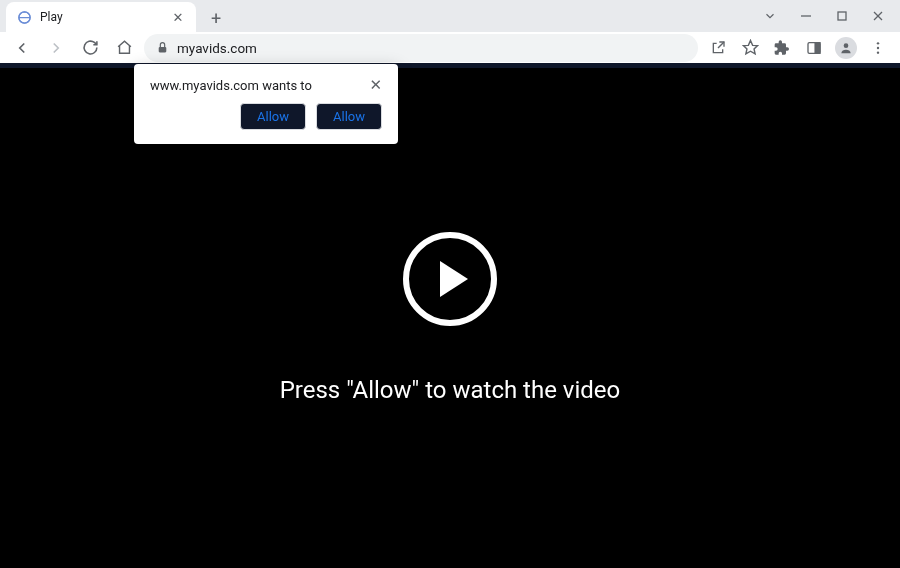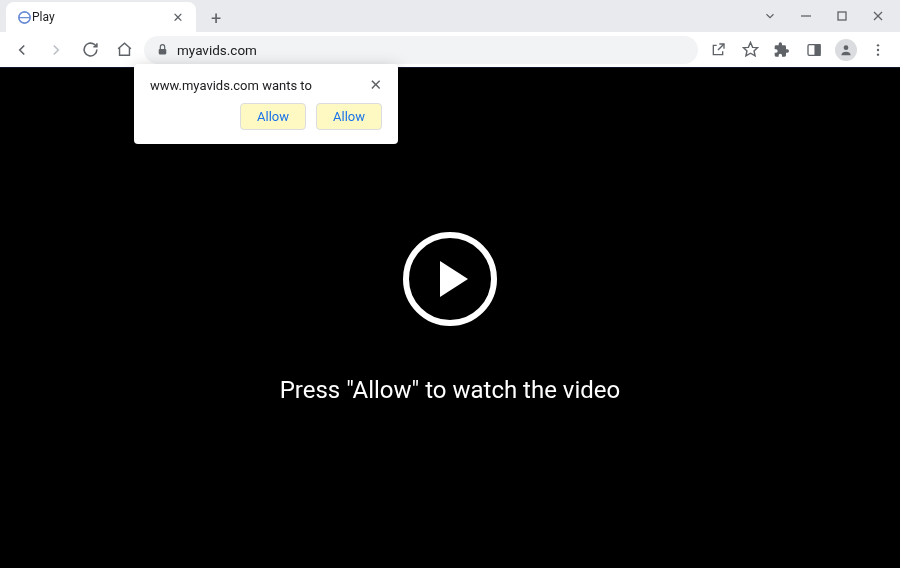--- a/index.html
+++ b/index.html
@@ -3,27 +3,27 @@
   <meta charset="utf-8">
   <style>
     * { margin: 0; padding: 0; box-sizing: border-box; font-family: -apple-system, BlinkMacSystemFont, "Segoe UI", Roboto, Arial, sans-serif; }
     body { width: 900px; height: 568px; background: #fff; overflow: hidden; position: relative; }
     
     .titlebar { height: 32px; background: #e8eaed; display: flex; align-items: center; justify-content: flex-end; padding-right: 4px; }
     .winctl { width: 36px; height: 32px; display: flex; align-items: center; justify-content: center; color: #5f6368; }
     .winctl svg { width: 14px; height: 14px; }
     
     .tabbar { position: absolute; top: 0; left: 0; height: 32px; display: flex; align-items: flex-end; padding-left: 6px; }
-    .tab { height: 30px; background: #fff; border-radius: 8px 8px 0 0; display: flex; align-items: center; padding: 0 10px; min-width: 190px; position: relative; }
+    .tab { height: 30px; background: #fff; border-radius: 8px 8px 0 0; display: flex; align-items: center; padding: 0 10px; gap: 8px; min-width: 190px; position: relative; }
     .tab-favicon { width: 16px; height: 16px; display: flex; align-items: center; justify-content: center; color: #5f6368; }
     .tab-title { font-size: 12px; color: #202124; flex: 1; }
     .tab-close { width: 16px; height: 16px; display: flex; align-items: center; justify-content: center; color: #5f6368; border-radius: 50%; font-size: 13px; }
     .new-tab { width: 28px; height: 28px; display: flex; align-items: center; justify-content: center; color: #5f6368; margin-left: 6px; font-size: 18px; }
     
-    .toolbar { height: 36px; background: #fff; display: flex; align-items: center; padding: 0 8px; gap: 6px; border-bottom: 1px solid #0f172a; }
+    .toolbar { height: 36px; background: #fff; display: flex; align-items: center; padding: 0 8px; gap: 6px; border-bottom: 5px solid #0f172a; }
     .navbtn { width: 28px; height: 28px; display: flex; align-items: center; justify-content: center; color: #5f6368; border-radius: 50%; }
     .navbtn.disabled { color: #bdc1c6; }
     .omnibox { flex: 1; height: 28px; background: #f1f3f4; border-radius: 14px; display: flex; align-items: center; padding: 0 12px; gap: 8px; }
     .lock-icon { color: #5f6368; display: flex; align-items: center; }
     .url-text { font-size: 13.5px; color: #202124; }
     .tool-right { display: flex; align-items: center; gap: 4px; }
     .toolicon { width: 28px; height: 28px; display: flex; align-items: center; justify-content: center; color: #5f6368; }
     .avatar { width: 22px; height: 22px; background: #dadce0; border-radius: 50%; display: flex; align-items: center; justify-content: center; }
     
     .content { position: absolute; top: 68px; left: 0; right: 0; bottom: 0; background: #000; display: flex; flex-direction: column; align-items: center; justify-content: center; gap: 70px; }
@@ -32,21 +32,21 @@
     .msg { color: #fff; font-size: 24px; font-weight: 400; margin-top: -20px; }
     
     .perm-dialog { position: absolute; top: 64px; left: 134px; width: 264px; background: #fff; border-radius: 4px; box-shadow: 0 4px 16px rgba(0,0,0,0.25); padding: 14px 16px; z-index: 10; }
     .perm-header { display: flex; justify-content: space-between; align-items: flex-start; margin-bottom: 10px; }
     .perm-title { font-size: 13px; color: #202124; }
     .perm-close { color: #5f6368; font-size: 15px; line-height: 1; cursor: pointer; }
     .perm-item { display: flex; align-items: center; gap: 12px; margin-bottom: 18px; }
     .bell-icon { color: #5f6368; display: flex; }
     .perm-label { font-size: 12.5px; color: #202124; }
     .perm-actions { display: flex; justify-content: flex-end; gap: 10px; }
-    .perm-btn { border: 1px solid #dadce0; background: #fef9c3; color: #1a73e8; font-size: 13px; padding: 5px 16px; border-radius: 4px; cursor: pointer; }
+    .perm-btn { border: 1px solid #dadce0; background: #0f172a; color: #1a73e8; font-size: 13px; padding: 5px 16px; border-radius: 4px; cursor: pointer; }
   </style>
 </head>
 <body>
 
 <div class="titlebar">
   <div class="winctl">
       <svg viewBox="0 0 24 24" fill="none" stroke="currentColor" stroke-width="2">
         <polyline points="6 9 12 15 18 9"></polyline>
       </svg>
     </div>

